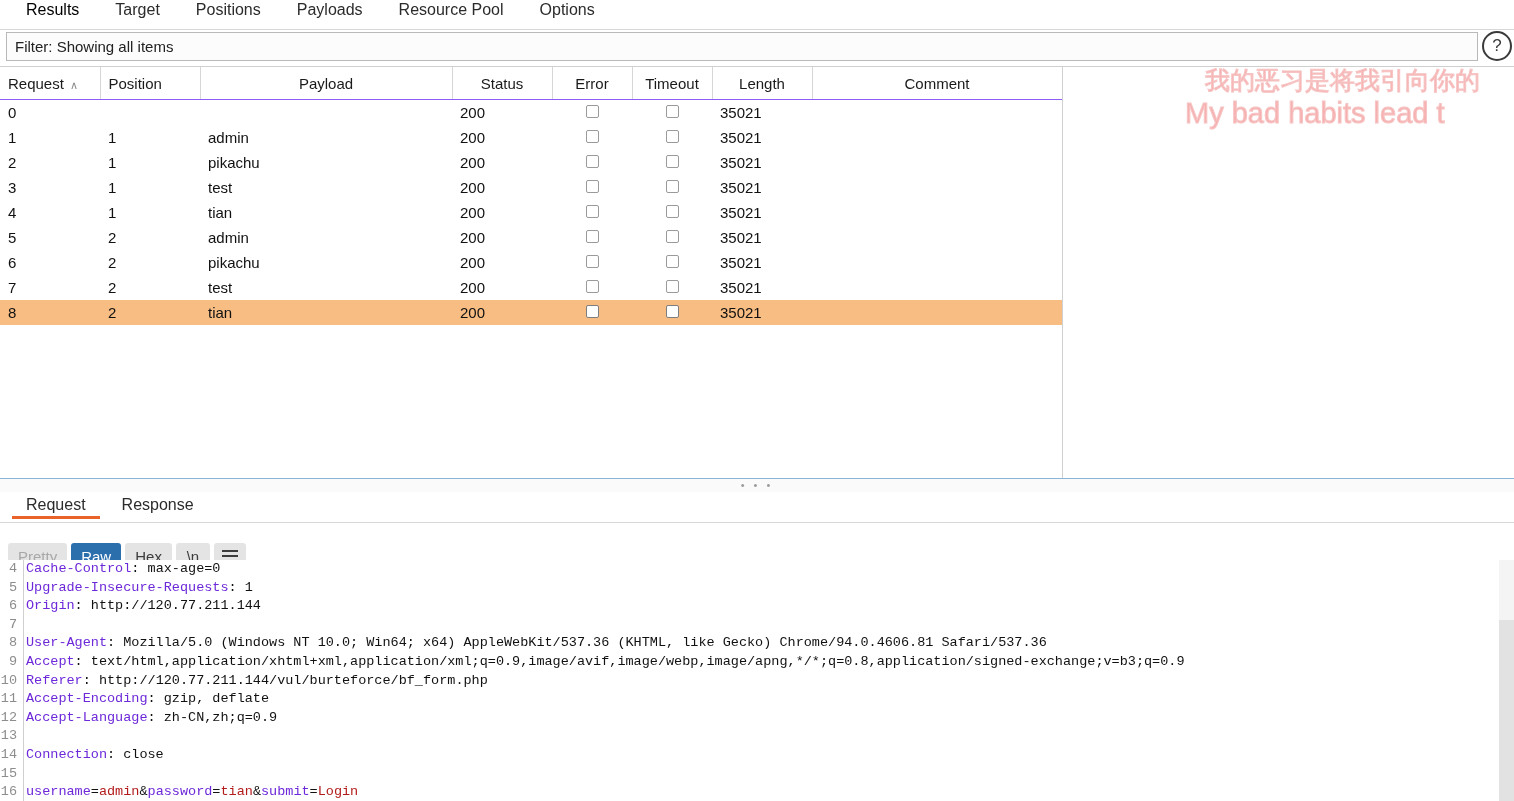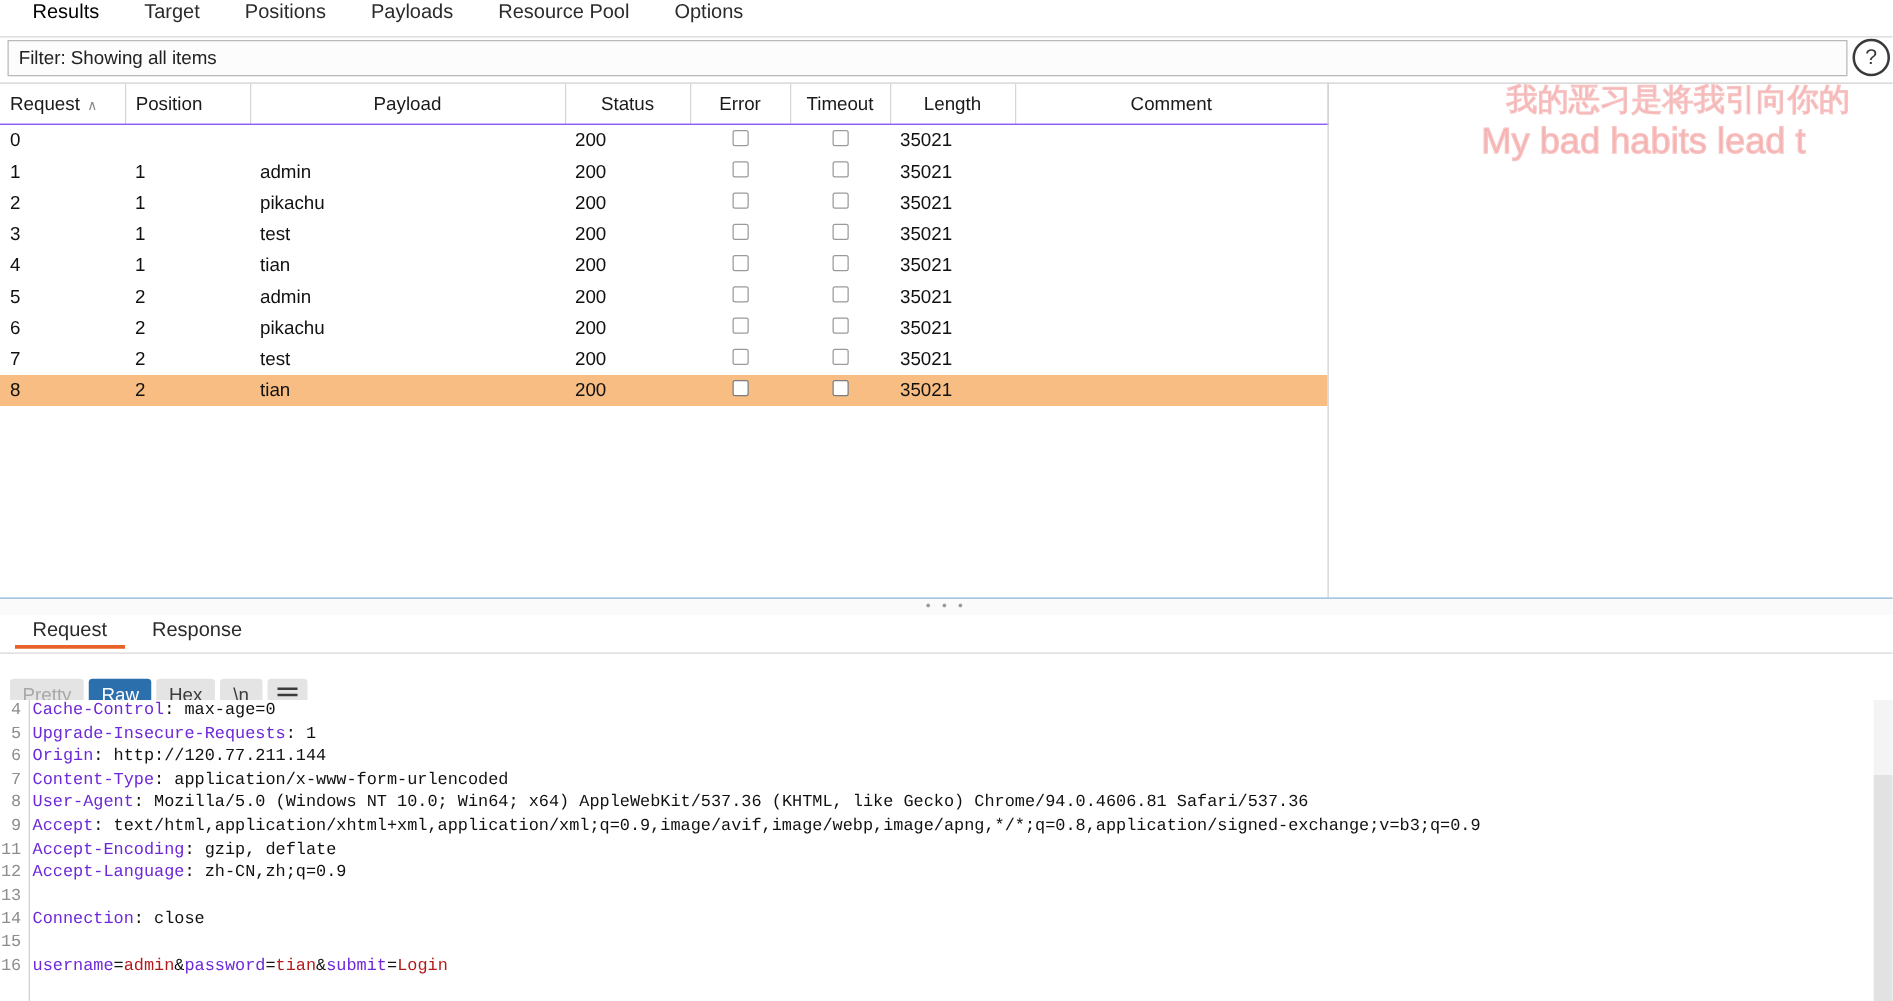--- a/index.html
+++ b/index.html
@@ -279,23 +279,24 @@
         <i></i>
         <i></i>
       </span>
     </div>
   </div>
 
 <div id="editor">
     <div class="eline"><span class="lnum">4</span><span class="ltext"><span class="hk">Cache-Control</span><span class="hv">: max-age=0</span></span></div>
     <div class="eline"><span class="lnum">5</span><span class="ltext"><span class="hk">Upgrade-Insecure-Requests</span><span class="hv">: 1</span></span></div>
     <div class="eline"><span class="lnum">6</span><span class="ltext"><span class="hk">Origin</span><span class="hv">: http://120.77.211.144</span></span></div>
-    <div class="eline"><span class="lnum">7</span><span class="ltext"><span class="hk">Content-Type</span><span class="hv">: application/x-www-form-urlencoded</span></span></div>
+    <div class="eline"><span class="lnum">7</span></div>
     <div class="eline"><span class="lnum">8</span><span class="ltext"><span class="hk">User-Agent</span><span class="hv">: Mozilla/5.0 (Windows NT 10.0; Win64; x64) AppleWebKit/537.36 (KHTML, like Gecko) Chrome/94.0.4606.81 Safari/537.36</span></span></div>
     <div class="eline"><span class="lnum">9</span><span class="ltext"><span class="hk">Accept</span><span class="hv">: text/html,application/xhtml+xml,application/xml;q=0.9,image/avif,image/webp,image/apng,*/*;q=0.8,application/signed-exchange;v=b3;q=0.9</span></span></div>
+    <div class="eline"><span class="lnum">10</span><span class="ltext"><span class="hk">Referer</span><span class="hv">: http://120.77.211.144/vul/burteforce/bf_form.php</span></span></div>
     <div class="eline"><span class="lnum">11</span><span class="ltext"><span class="hk">Accept-Encoding</span><span class="hv">: gzip, deflate</span></span></div>
     <div class="eline"><span class="lnum">12</span><span class="ltext"><span class="hk">Accept-Language</span><span class="hv">: zh-CN,zh;q=0.9</span></span></div>
     <div class="eline"><span class="lnum">13</span></div>
     <div class="eline"><span class="lnum">14</span><span class="ltext"><span class="hk">Connection</span><span class="hv">: close</span></span></div>
     <div class="eline"><span class="lnum">15</span><span class="ltext"></span></div>
     <div class="eline"><span class="lnum">16</span><span class="ltext"><span class="hk">username</span><span class="hv">=</span><span class="red">admin</span><span class="hv">&amp;</span><span class="hk">password</span><span class="hv">=</span><span class="red">tian</span><span class="hv">&amp;</span><span class="hk">submit</span><span class="hv">=</span><span class="red">Login</span></span></div>
   </div>
 <div id="gutter-line"></div>
 <div id="editor-scroll-track"></div>
 <div id="editor-scroll-thumb"></div>

